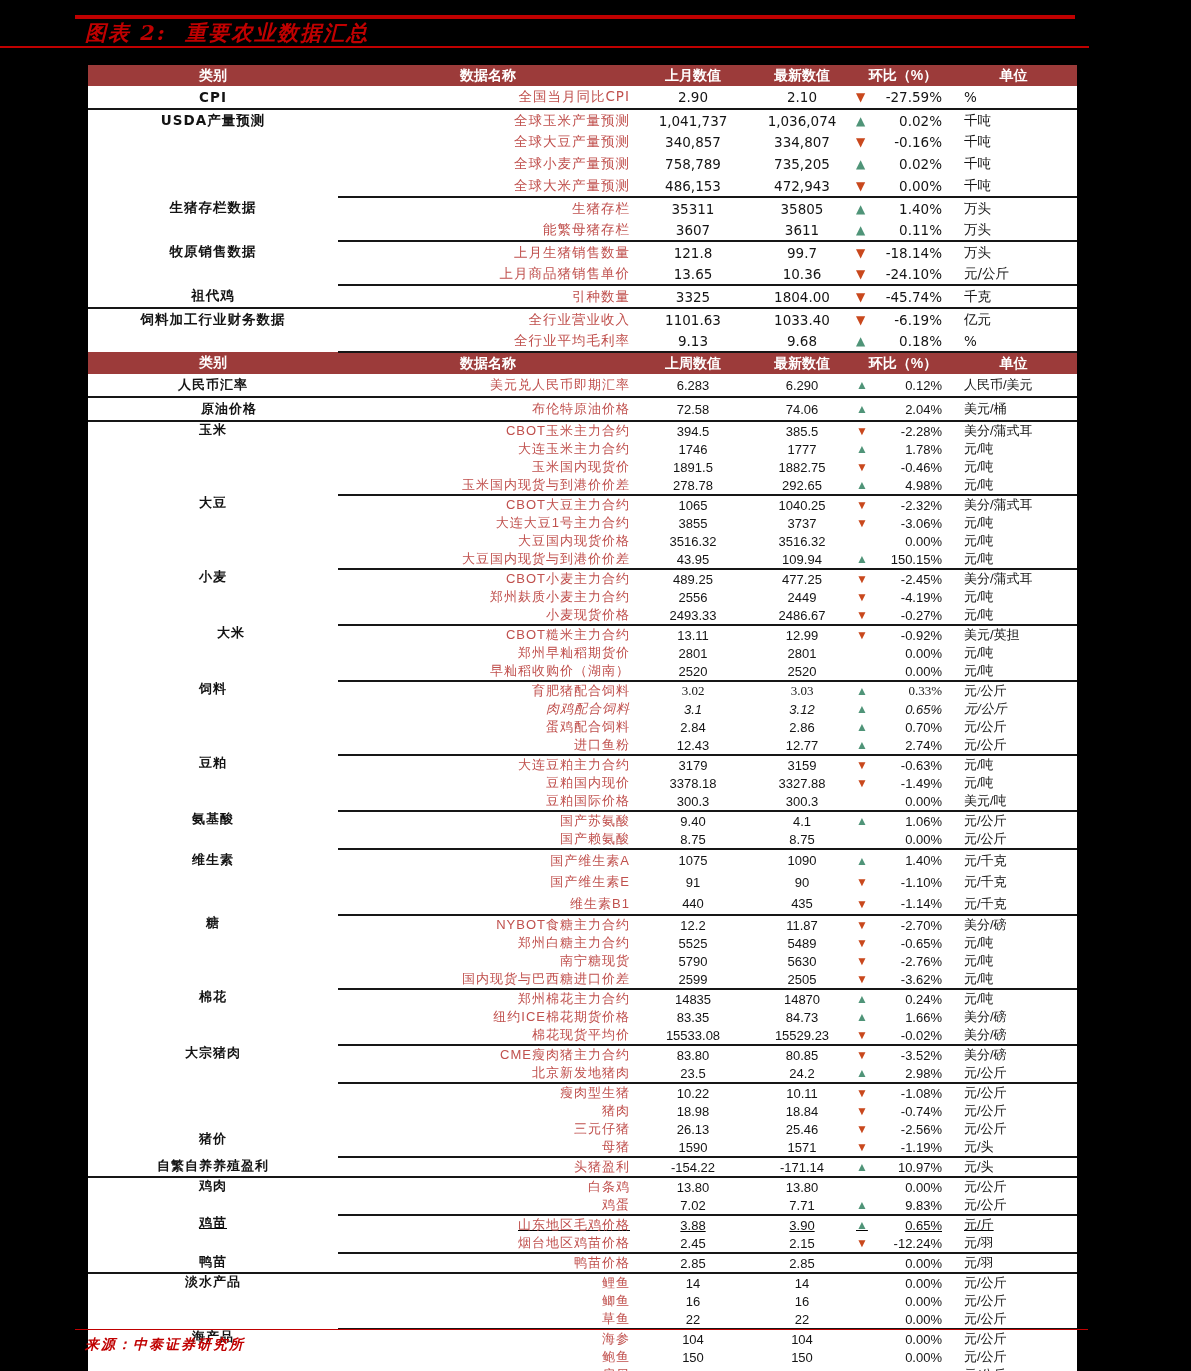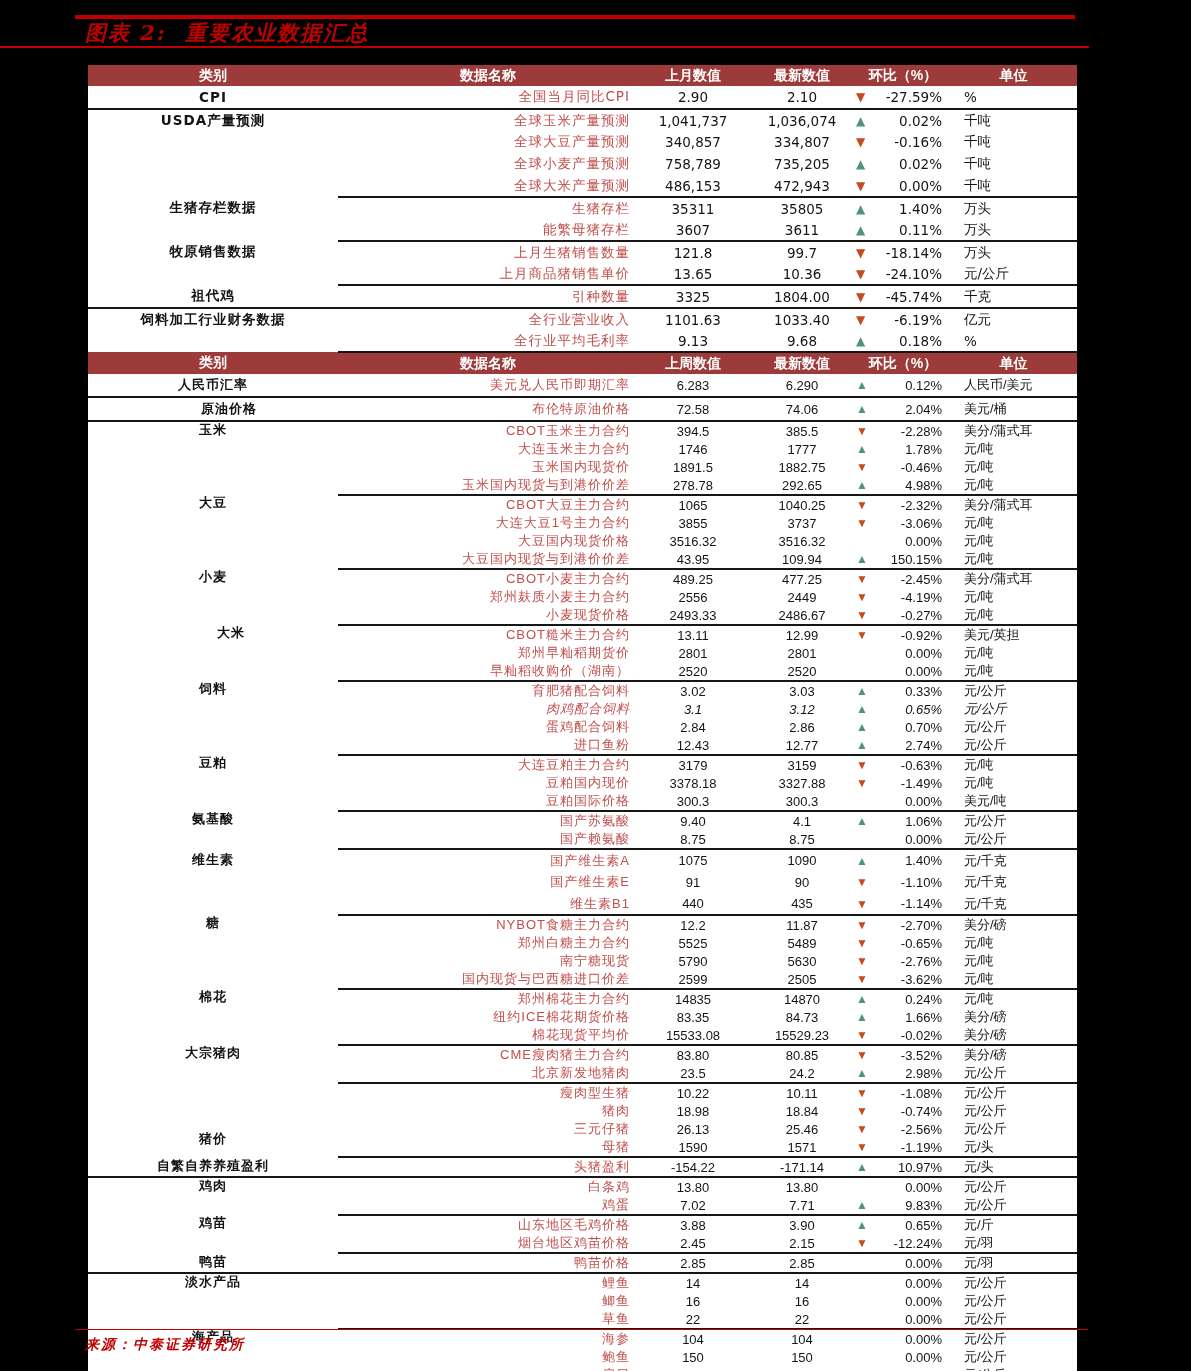--- a/index.html
+++ b/index.html
@@ -444,21 +444,21 @@
           <td class="v1">2520</td>
           <td class="v2">2520</td>
           <td class="chg">
             <div class="chg-wrap">
               <span class="arr flat"></span>
               <span class="pct">0.00%</span>
             </div>
           </td>
           <td class="unit">元/吨</td>
         </tr>
-        <tr class="s2" style="height: 16px;">
+        <tr class="s2" style="height: 16px; font-family: Liberation Serif, serif;">
           <td class="cat" rowspan="4">
             <div class="cat-inner" style="height: 16px;">饲料</div>
           </td>
           <td class="name">育肥猪配合饲料</td>
           <td class="v1">3.02</td>
           <td class="v2">3.03</td>
           <td class="chg">
             <div class="chg-wrap">
               <span class="arr up">▲</span>
               <span class="pct">0.33%</span>
@@ -810,21 +810,21 @@
           <td class="v1">7.02</td>
           <td class="v2">7.71</td>
           <td class="chg">
             <div class="chg-wrap">
               <span class="arr up">▲</span>
               <span class="pct">9.83%</span>
             </div>
           </td>
           <td class="unit">元/公斤</td>
         </tr>
-        <tr class="s2" style="height: 16px;">
+        <tr class="s2" style="height: 16px; text-decoration: underline;">
           <td class="cat" rowspan="2">
             <div class="cat-inner" style="height: 16px;">鸡苗</div>
           </td>
           <td class="name">山东地区毛鸡价格</td>
           <td class="v1">3.88</td>
           <td class="v2">3.90</td>
           <td class="chg">
             <div class="chg-wrap">
               <span class="arr up">▲</span>
               <span class="pct">0.65%</span>

